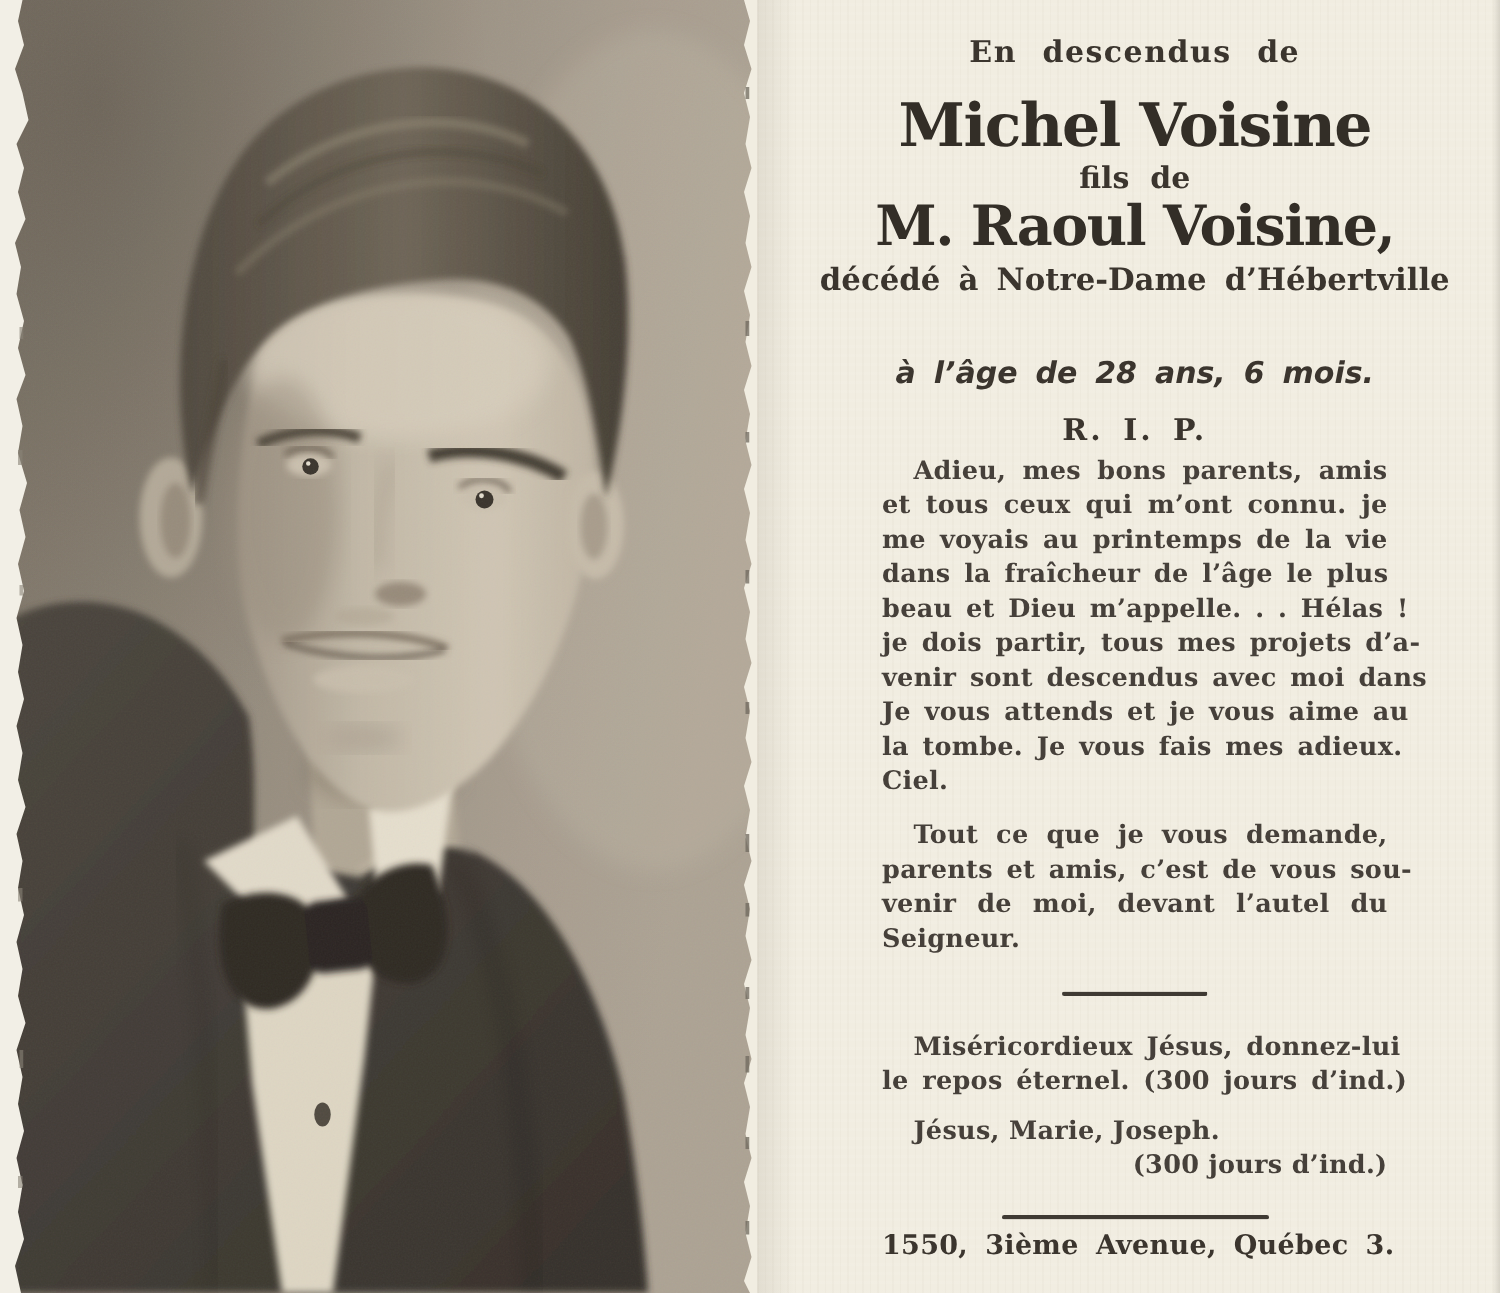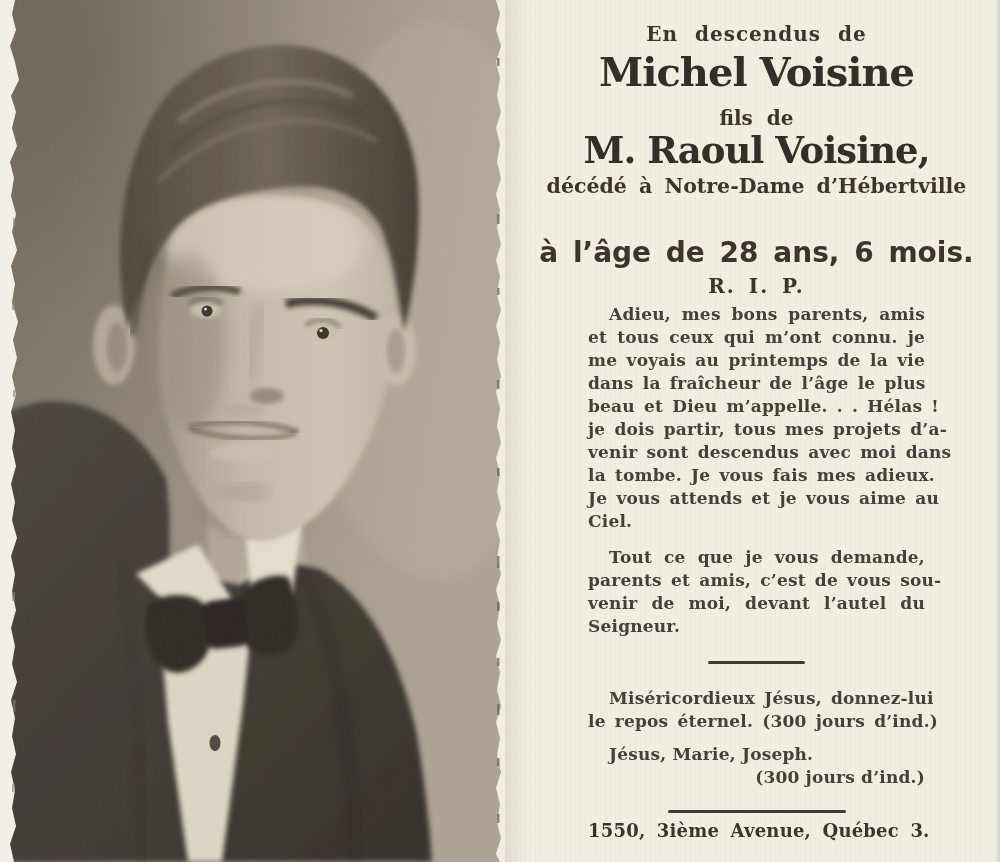--- a/index.html
+++ b/index.html
@@ -16,28 +16,28 @@
           #f1ede1;
         color:#3e3831;}
   .card::before{content:"";position:absolute;left:0;top:0;bottom:0;width:26px;
         background:linear-gradient(90deg, rgba(90,78,58,0.10), rgba(0,0,0,0));}
   .card::after{content:"";position:absolute;right:0;top:0;bottom:0;width:5px;
         background:linear-gradient(270deg, rgba(120,115,105,0.22), rgba(0,0,0,0));}
   .col{position:absolute;left:83px;top:0;width:337px;height:862px;}
   .hline{position:absolute;left:50%;transform:translateX(-50%);white-space:nowrap;
          font-weight:bold;color:#3b352e;}
   .intro {top:22px;  font-size:20px; word-spacing:9px; letter-spacing:1px;}
-  .name  {top:48px;  font-size:40px; letter-spacing:-1px; color:#332e27;}
+  .name  {top:60px;  font-size:40px; letter-spacing:-1px; color:#332e27;}
   .filsde{top:106px; font-size:20px; word-spacing:7px;}
   .father{top:128px; font-size:37px; letter-spacing:-1px; color:#332e27;}
   .place {top:174px; font-size:20.5px; word-spacing:5px;}
   .date  {top:203px; font-size:22px; font-family:"DejaVu Sans","Liberation Sans",sans-serif;
           word-spacing:7px; letter-spacing:0.5px;}
-  .age   {top:236px; font-size:28px; font-family:"DejaVu Sans","Liberation Sans",sans-serif;
-          word-spacing:5px;}
+  .age   {top:236px; font-size:20px; font-family:"DejaVu Sans","Liberation Sans",sans-serif;
+          word-spacing:5px;font-style:italic;}
   .rip   {top:274px; font-size:20px; letter-spacing:2px; word-spacing:4px;}
   .p{position:absolute;left:0;width:337px;font-weight:bold;color:#46403a;}
   .p .ln{font-size:17px;line-height:23px;white-space:nowrap;letter-spacing:0.2px;}
   .j{text-align:justify;text-align-last:justify;word-spacing:3px;}
   .l{text-align:left;}
   .r{text-align:right;}
   .c{text-align:center;white-space:nowrap;}
   .ind{text-indent:21px;}
   .p1{top:303px;} .p2{top:546px;} .pr1{top:687px;} .pr2{top:743px;}
   .studio{top:820px;} .studio .ln{font-size:18px;line-height:21px;word-spacing:5px;color:#3b352e;}
@@ -191,22 +191,22 @@
       <div class="hline rip">R. I. P.</div>
 
       <div class="p p1">
         <div class="ln j ind">Adieu, mes bons parents, amis</div>
         <div class="ln j">et tous ceux qui m’ont connu. je</div>
         <div class="ln j">me voyais au printemps de la vie</div>
         <div class="ln j">dans la fraîcheur de l’âge le plus</div>
         <div class="ln j">beau et Dieu m’appelle. . . Hélas !</div>
         <div class="ln j">je dois partir, tous mes projets d’a-</div>
         <div class="ln j">venir sont descendus avec moi dans</div>
+        <div class="ln j">Je vous attends et je vous aime au</div>
         <div class="ln j">la tombe. Je vous fais mes adieux.</div>
-        <div class="ln j">Je vous attends et je vous aime au</div>
         <div class="ln l">Ciel.</div>
       </div>
 
       <div class="p p2">
         <div class="ln j ind">Tout ce que je vous demande,</div>
         <div class="ln j">parents et amis, c’est de vous sou-</div>
         <div class="ln j">venir de moi, devant l’autel du</div>
         <div class="ln l">Seigneur.</div>
       </div>
 

